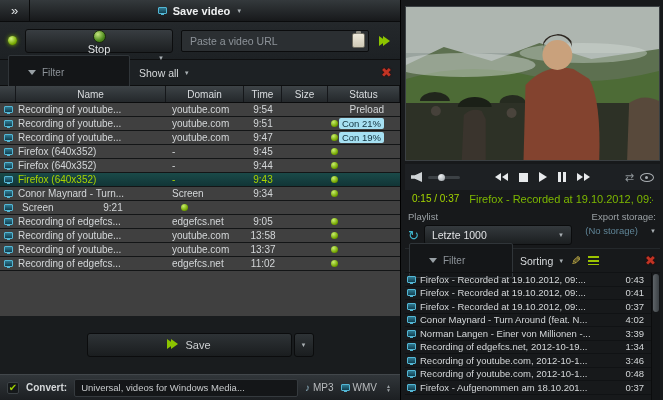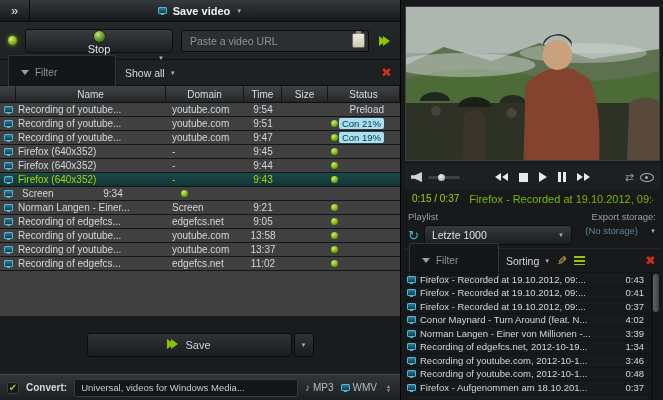--- a/index.html
+++ b/index.html
@@ -35,21 +35,21 @@
               border:1px solid #6d6a5e;border-radius:2px;}
   .paste-icon::before{content:"";position:absolute;left:3px;top:-3px;width:5px;height:3px;background:#8e8c82;border-radius:1px;}
   .chev{width:0;height:0;border-top:5px solid transparent;border-bottom:5px solid transparent;
         border-left:7px solid #8cc400;display:inline-block;}
   .chev+.chev{margin-left:-3px;}
   .go-btn{display:inline-flex;align-items:center;cursor:pointer;flex:none;padding:2px;}
 
   .filter-bar{height:26px;flex:none;display:flex;align-items:center;gap:9px;padding:0 8px;
               background:#1d2124;border-bottom:1px solid #0d0e0f;}
   .filter-input{height:35px;background:#141618;border:1px solid #303539;border-radius:2px;
-                display:flex;align-items:center;gap:4px;padding:0 12px;}
+                display:flex;align-items:center;gap:4px;padding:0 19px;}
   .filter-input input{width:70px;background:transparent;border:none;outline:none;color:#aeb3b7;
                       font-size:10px;font-family:inherit;}
   .filter-input input::placeholder{color:#8d9399;}
   .funnel{width:0;height:0;border-left:4px solid transparent;border-right:4px solid transparent;
           border-top:5px solid #98a0a5;flex:none;}
   .text-drop{display:flex;align-items:center;gap:5px;font-size:10.5px;color:#d7dadc;cursor:pointer;}
   .x-icon{margin-left:auto;color:#c23424;font-size:13px;line-height:1;cursor:pointer;text-shadow:0 0 2px #400;}
 
   .thead{display:flex;height:17px;flex:none;background:linear-gradient(#3d4347,#24282b);
          border-bottom:1px solid #0b0c0d;font-size:10px;color:#dadde0;}
@@ -277,32 +277,32 @@
           <span class="cell c-time">9:43</span>
           <span class="cell c-size"></span>
           <span class="cell c-status">
             <span class="dot"></span>
           </span>
         </div>
         <div class="trow">
           <span class="cell c-icon">
             <span class="mon"></span>
           </span>
+          <span class="cell c-name">Conor Maynard - Turn...</span>
           <span class="cell c-domain">Screen</span>
           <span class="cell c-time">9:34</span>
           <span class="cell c-size"></span>
           <span class="cell c-status">
             <span class="dot"></span>
           </span>
         </div>
         <div class="trow">
           <span class="cell c-icon">
             <span class="mon"></span>
           </span>
-          <span class="cell c-name">Norman Langen - Einer...</span>
           <span class="cell c-domain">Screen</span>
           <span class="cell c-time">9:21</span>
           <span class="cell c-size"></span>
           <span class="cell c-status">
             <span class="dot"></span>
           </span>
         </div>
         <div class="trow">
           <span class="cell c-icon">
             <span class="mon"></span>

